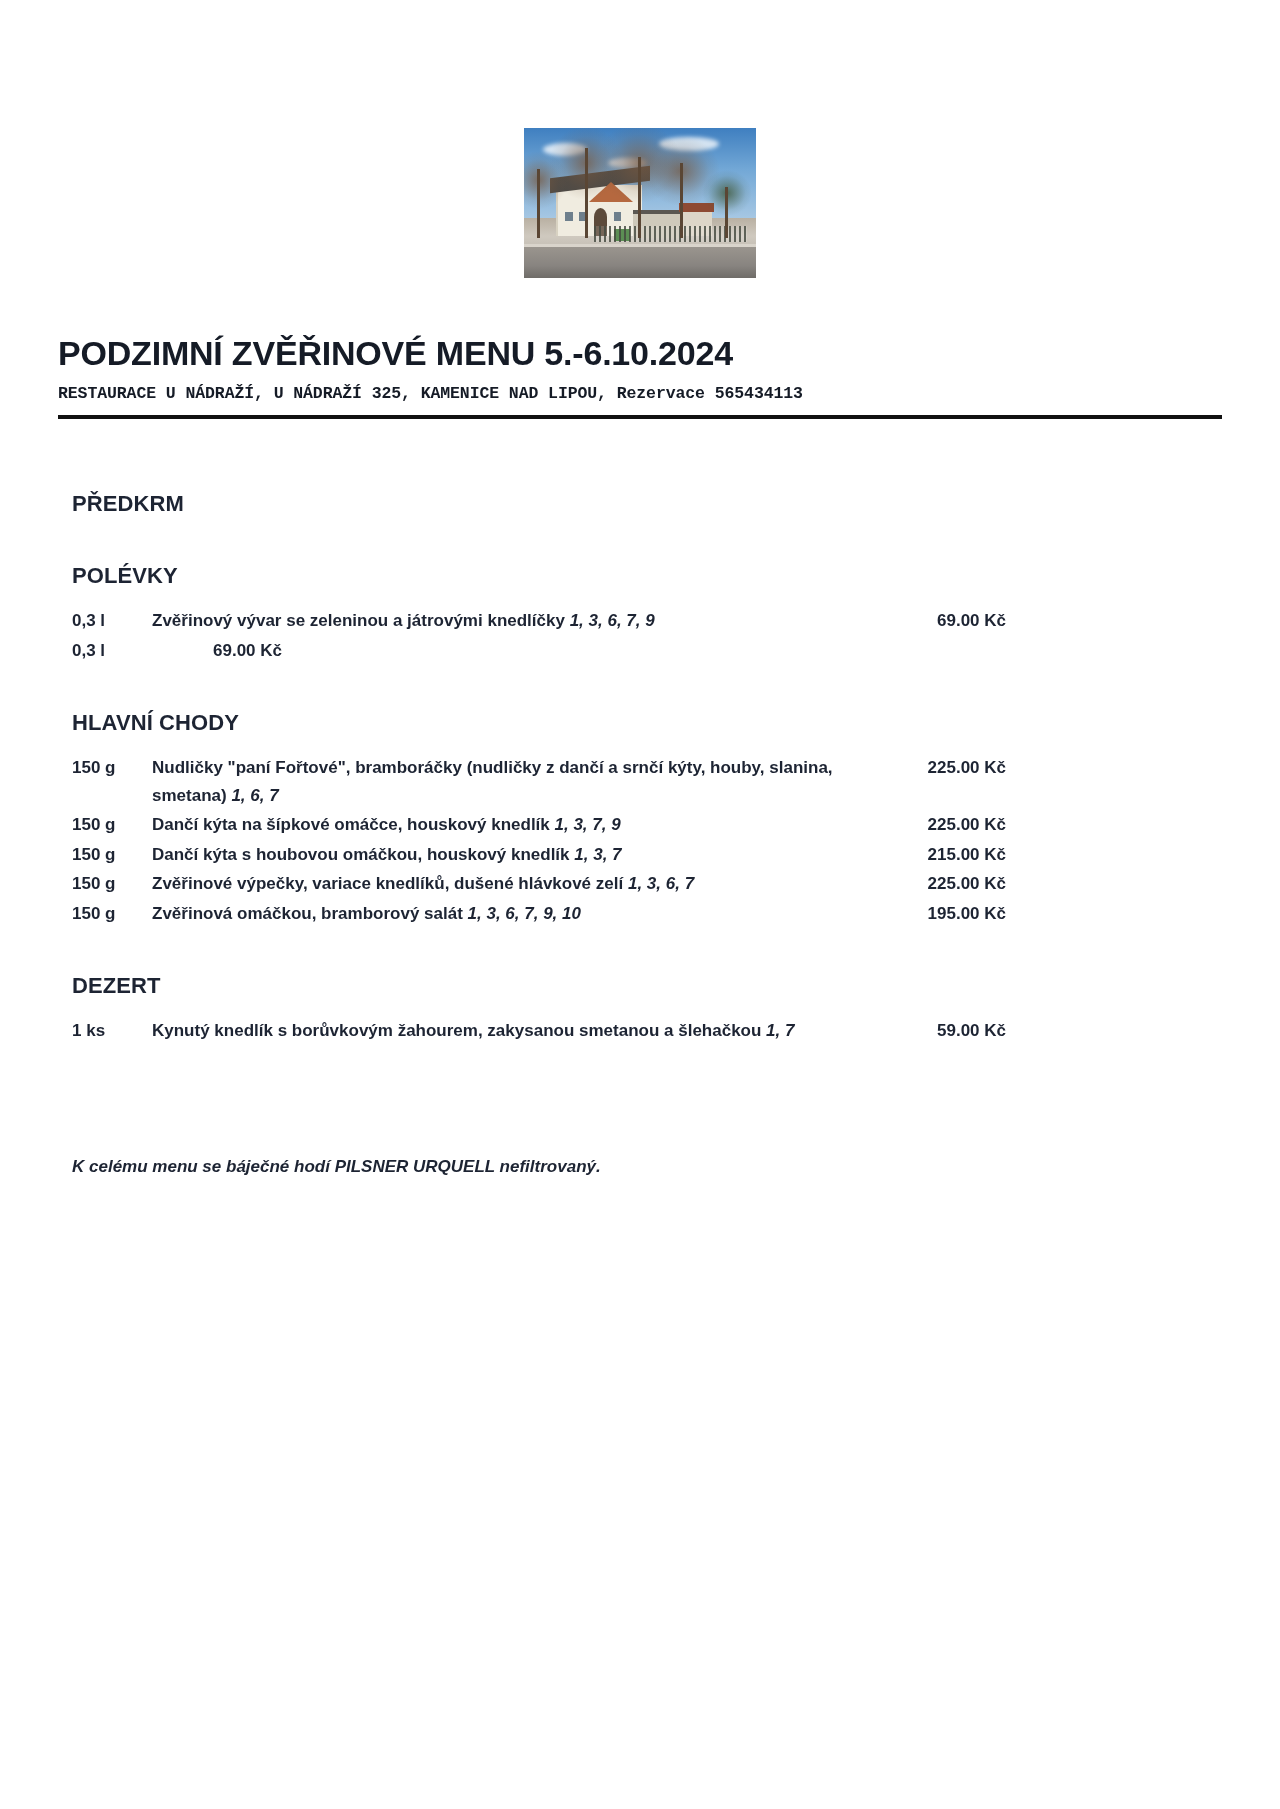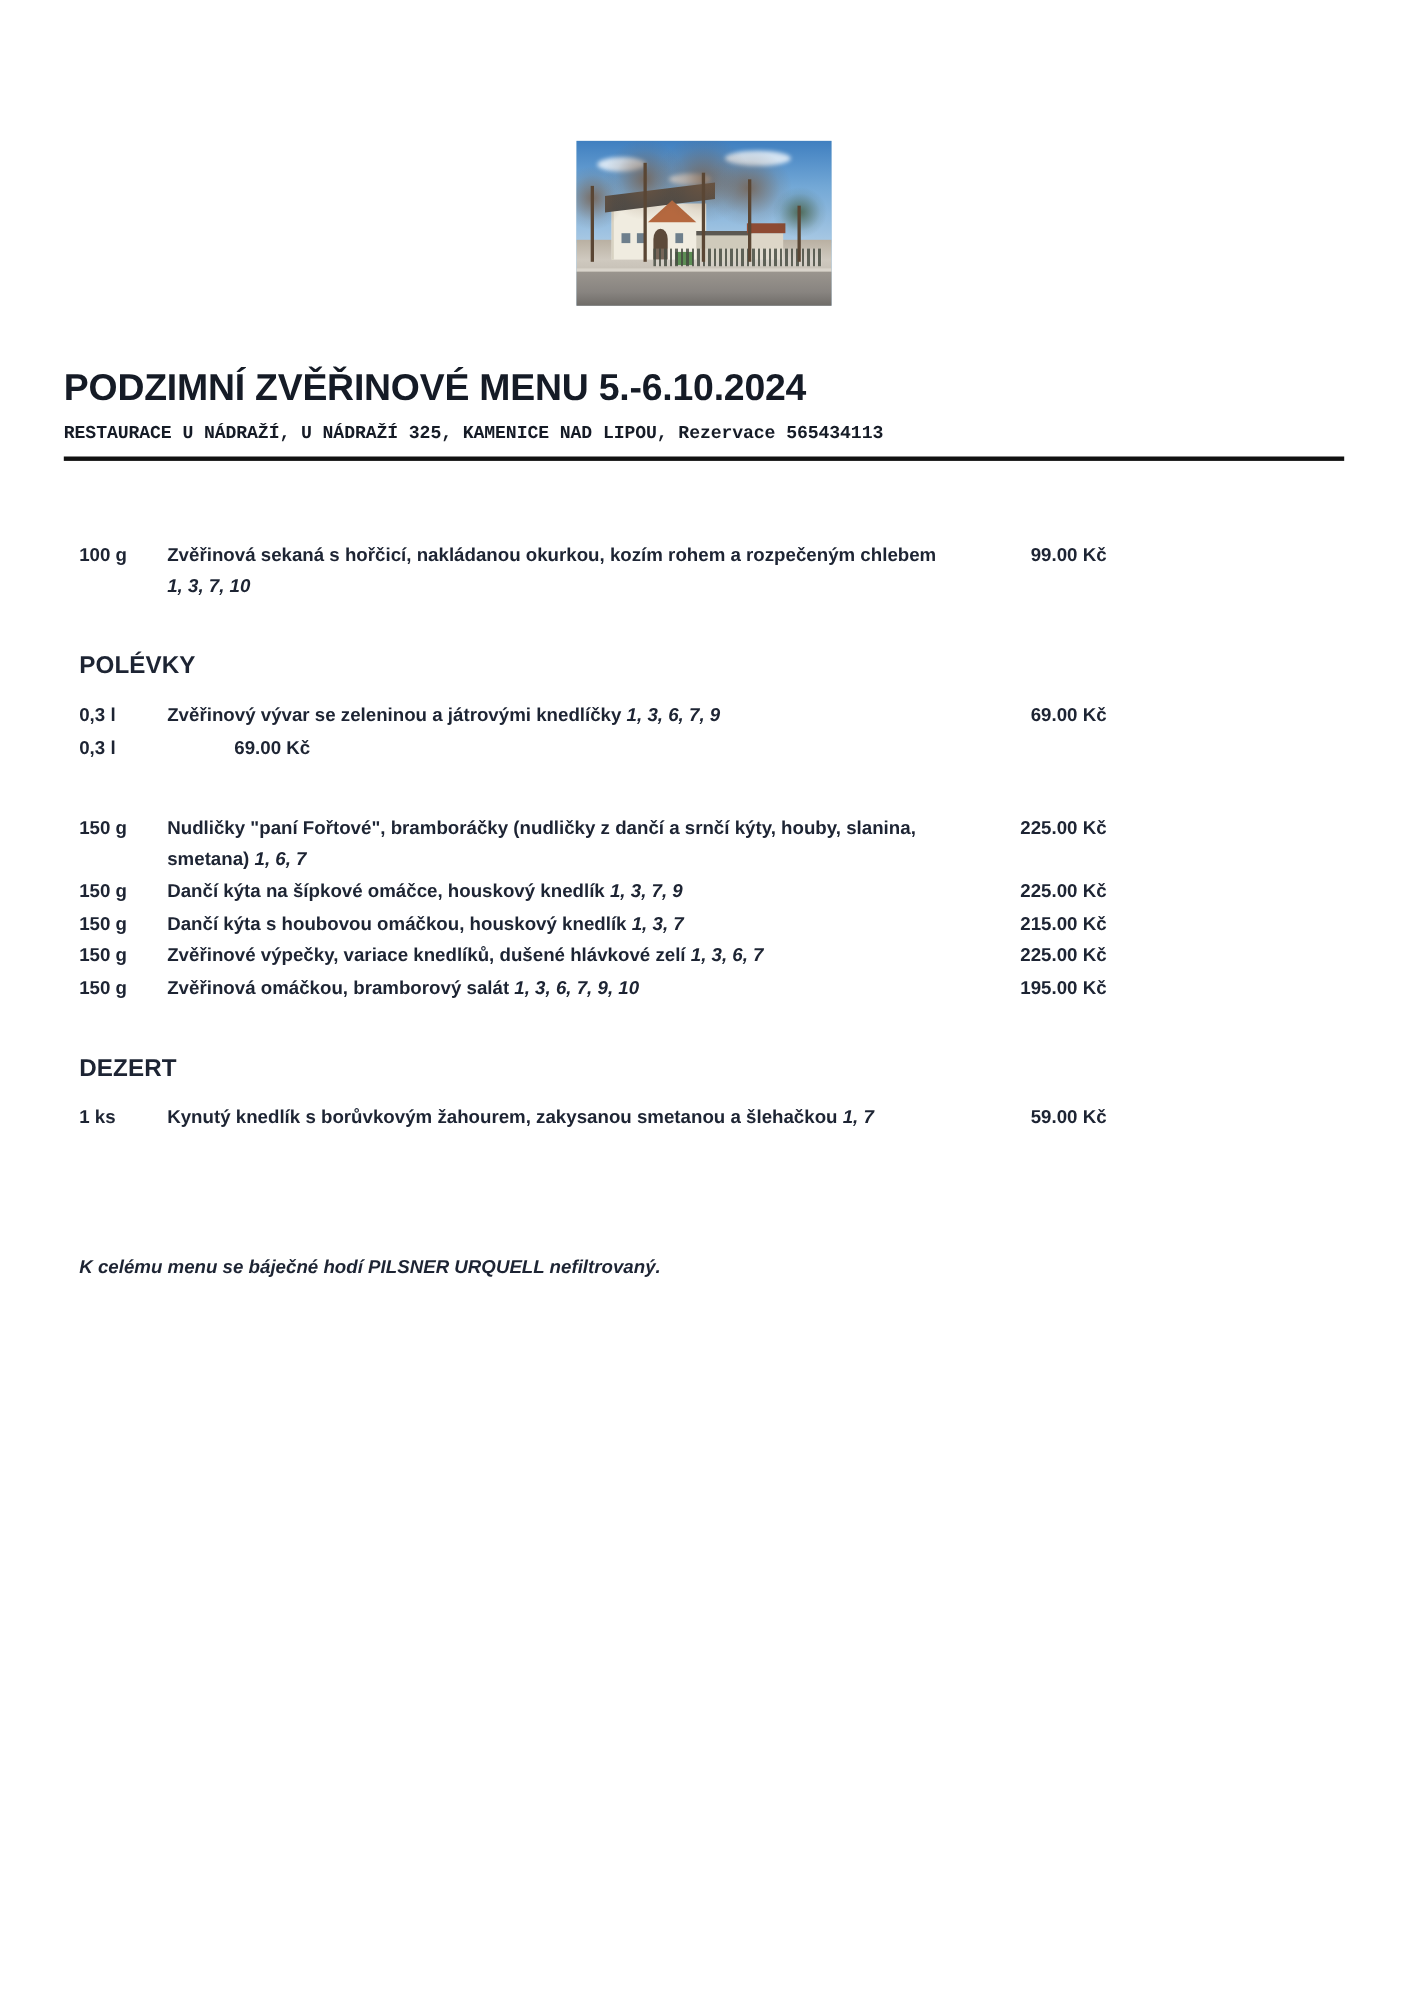--- a/index.html
+++ b/index.html
@@ -320,39 +320,36 @@
   </div>
 
   <div class="titles">
     <div class="menu-title">PODZIMNÍ ZVĚŘINOVÉ MENU 5.-6.10.2024</div>
     <div class="menu-subtitle">RESTAURACE U NÁDRAŽÍ, U NÁDRAŽÍ 325, KAMENICE NAD LIPOU, Rezervace 565434113</div>
   </div>
   <div class="rule"></div>
 
   <div class="menu-body">
       <div class="section">
-        <div class="item">
-          <div class="item-qty">100 g</div>
-          <div class="item-desc"><span>Zvěřinová sekaná s hořčicí, nakládanou okurkou, kozím rohem a rozpečeným chlebem </span><span class="alg">1, 3, 7, 10</span></div>
-          <div class="item-price">99.00 Kč</div>
-        </div>
+        <div class="section-title">PŘEDKRM</div>
       </div>
       <div class="section">
         <div class="section-title">POLÉVKY</div>
         <div class="item">
           <div class="item-qty">0,3 l</div>
           <div class="item-desc"><span>Zvěřinový vývar se zeleninou a játrovými knedlíčky </span><span class="alg">1, 3, 6, 7, 9</span></div>
           <div class="item-price">69.00 Kč</div>
         </div>
         <div class="item">
           <div class="item-qty">0,3 l</div>
           <div class="item-price">69.00 Kč</div>
         </div>
       </div>
       <div class="section">
+        <div class="section-title">HLAVNÍ CHODY</div>
         <div class="item">
           <div class="item-qty">150 g</div>
           <div class="item-desc"><span>Nudličky "paní Fořtové", bramboráčky (nudličky z dančí a srnčí kýty, houby, slanina, smetana) </span><span class="alg">1, 6, 7</span></div>
           <div class="item-price">225.00 Kč</div>
         </div>
         <div class="item">
           <div class="item-qty">150 g</div>
           <div class="item-desc"><span>Dančí kýta na šípkové omáčce, houskový knedlík </span><span class="alg">1, 3, 7, 9</span></div>
           <div class="item-price">225.00 Kč</div>
         </div>

